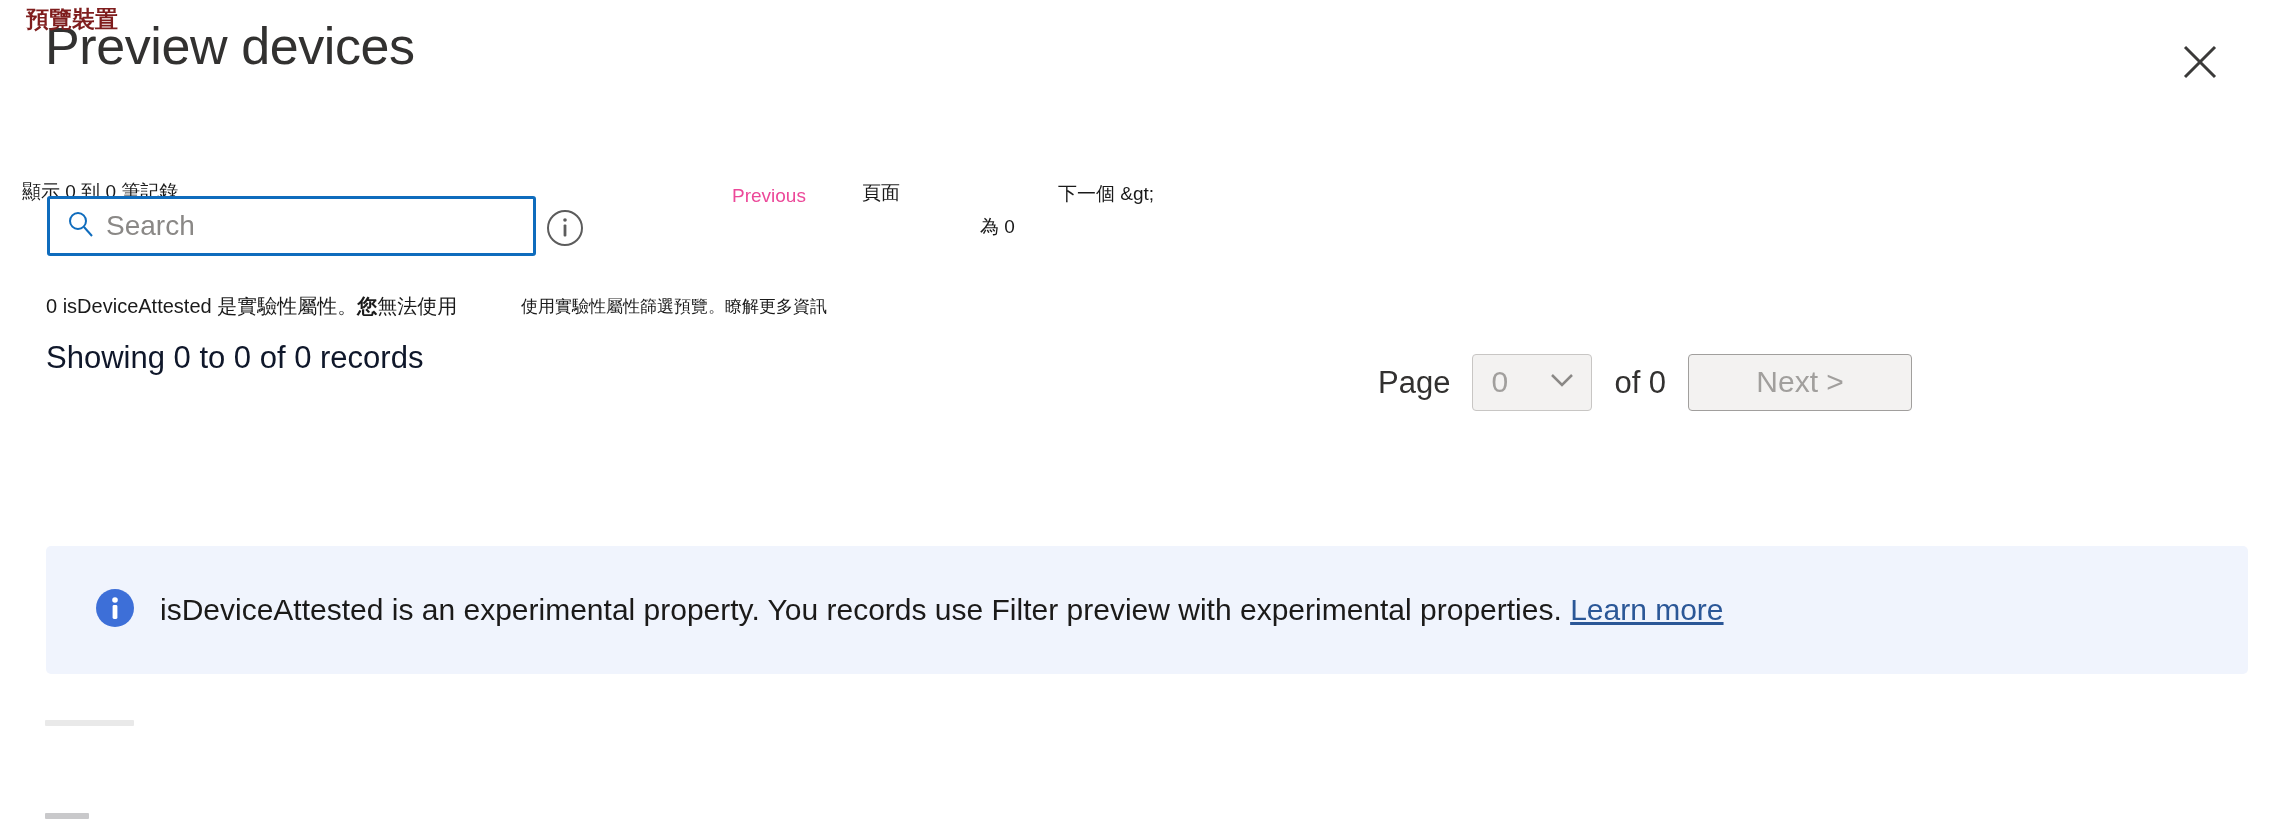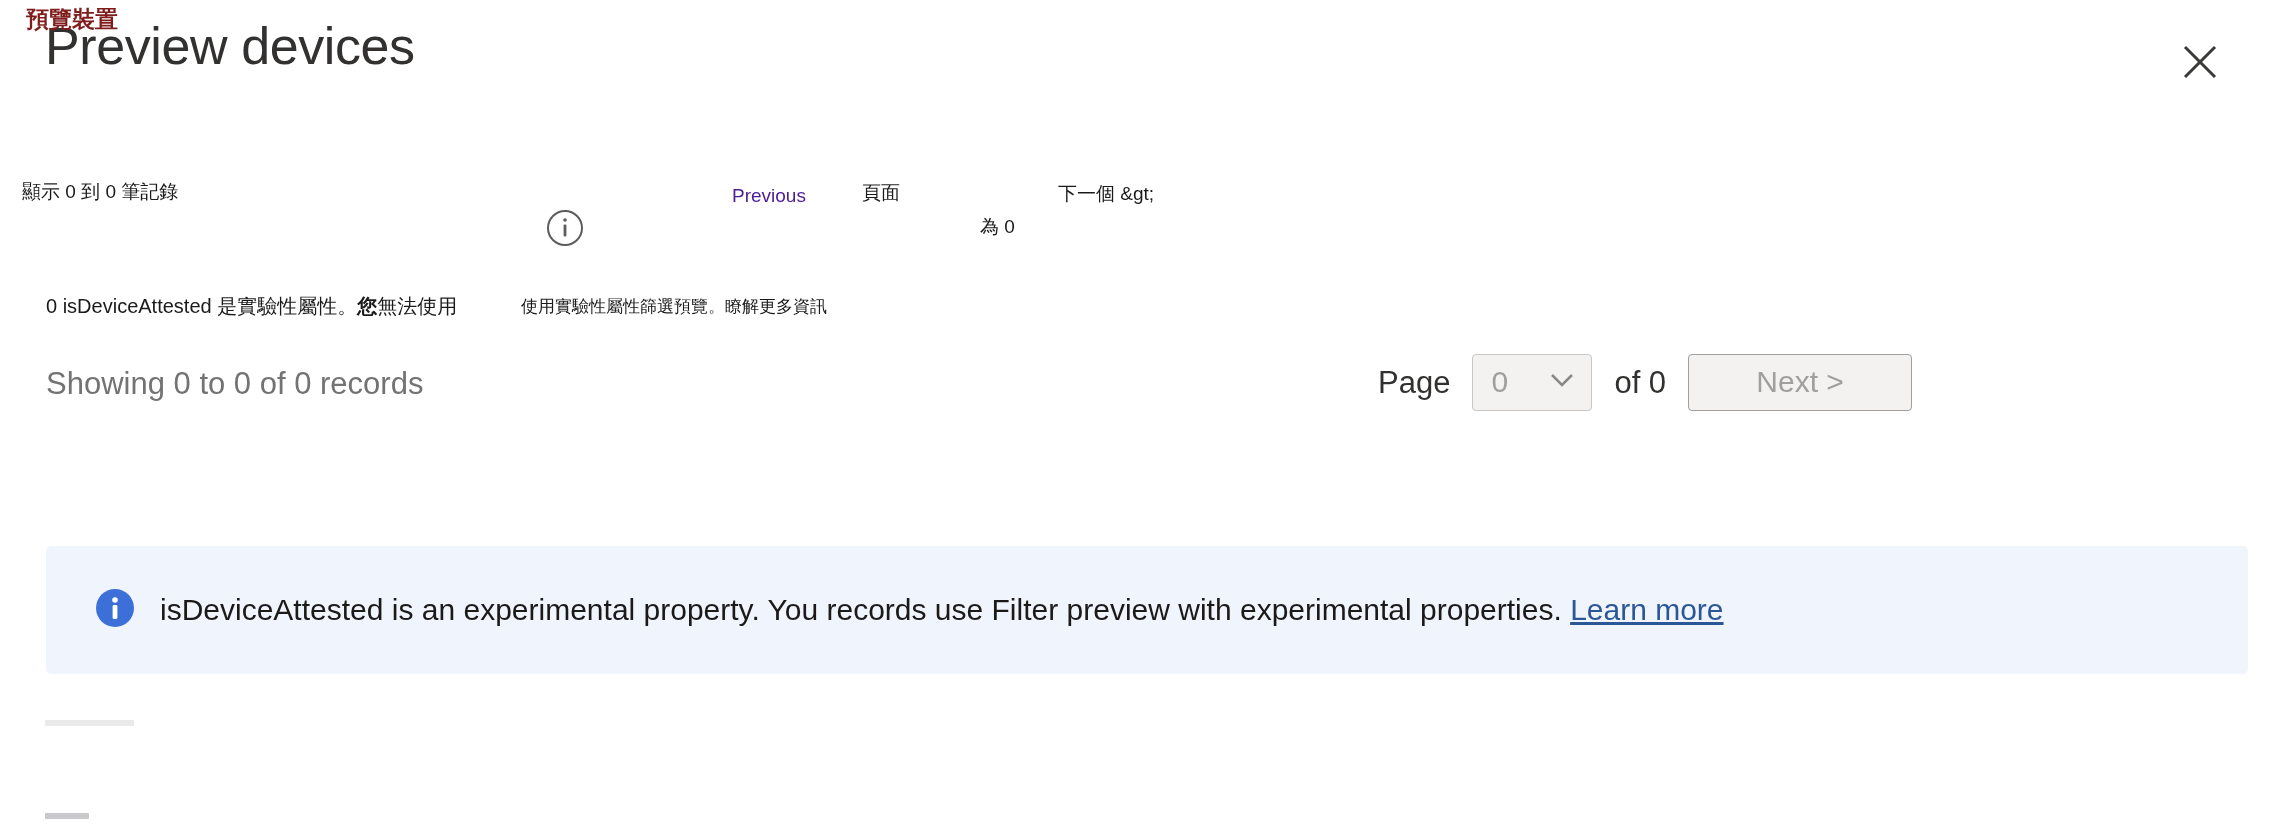--- a/index.html
+++ b/index.html
@@ -56,21 +56,21 @@
 
   
   .ovl {
     position: absolute;
     font-size: 19px;
     color: #1a1a1a;
     white-space: nowrap;
     line-height: 1;
   }
   .ovl-showing { left: 22px;  top: 182px; }
-  .ovl-prev    { left: 732px; top: 186px; color: #4c1d95; font-size: 19px; }
+  .ovl-prev    { left: 732px; top: 186px; color: #ec4899; font-size: 19px; }
   .ovl-page    { left: 862px; top: 183px; }
   .ovl-of      { left: 980px; top: 183px; margin-top: 34px; }
   .ovl-next    { left: 1058px;top: 184px; }
 
   .ovl-exp-a {
     position: absolute;
     left: 46px;
     top: 296px;
     font-size: 20px;
     color: #1a1a1a;
@@ -126,23 +126,23 @@
     top: 209px;
     width: 38px;
     height: 38px;
     cursor: pointer;
   }
 
   
   .records-label {
     position: absolute;
     left: 46px;
-    top: 368px;
+    top: 342px;
     font-size: 31px;
-    color: #737373;
+    color: #0f172a;
     white-space: nowrap;
     line-height: 1;
   }
   .pager {
     position: absolute;
     left: 1356px;
     top: 352px;
     display: flex;
     align-items: center;
     gap: 0;
@@ -250,20 +250,31 @@
   <div class="ovl ovl-showing">顯示 0 到 0 筆記錄</div>
   <div class="ovl ovl-prev">Previous</div>
   <div class="ovl ovl-page">頁面</div>
   <div class="ovl ovl-of">為 0</div>
   <div class="ovl ovl-next">下一個 &amp;gt;</div>
 
   <div class="ovl-exp-a"><span>0 isDeviceAttested</span> <span>是實驗性屬性。</span><b>您</b><span>無法使用</span></div>
 
   <div class="ovl-exp-b">使用實驗性屬性篩選預覽。瞭解更多資訊</div>
 
+  <div class="search-wrap">
+    <div class="search-box">
+      <span class="search-icon">
+        <svg width="30" height="30" viewBox="0 0 30 30" aria-hidden="true">
+          <circle cx="12" cy="12" r="8" fill="none" stroke="#0f6cbd" stroke-width="2"></circle>
+          <line x1="18" y1="18" x2="26" y2="27" stroke="#0f6cbd" stroke-width="2"></line>
+        </svg>
+      </span>
+      <input class="search-input" type="text" placeholder="Search" style="">
+    </div>
+  </div>
 
   <span class="info-outline-icon">
     <svg width="38" height="38" viewBox="0 0 38 38" aria-hidden="true">
       <circle cx="19" cy="19" r="17" fill="none" stroke="#5c5c5c" stroke-width="2"></circle>
       <circle cx="19" cy="11" r="1.8" fill="#5c5c5c"></circle>
       <rect x="17.6" y="15.5" width="2.8" height="12" rx="1" fill="#5c5c5c"></rect>
     </svg>
   </span>
 
   <div class="records-label">Showing 0 to 0 of 0 records</div>

